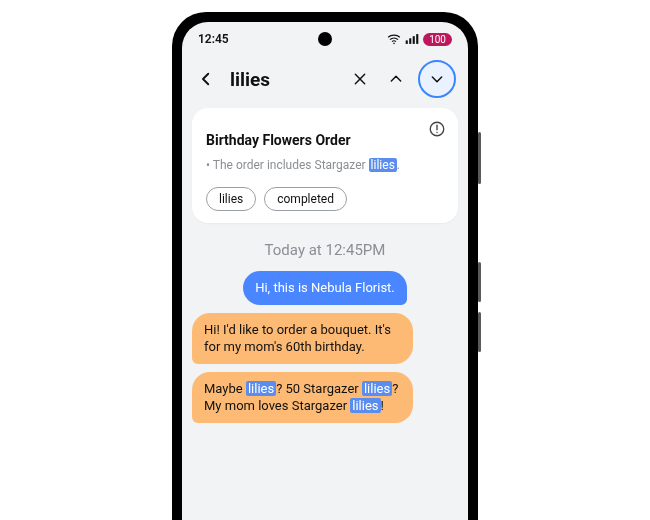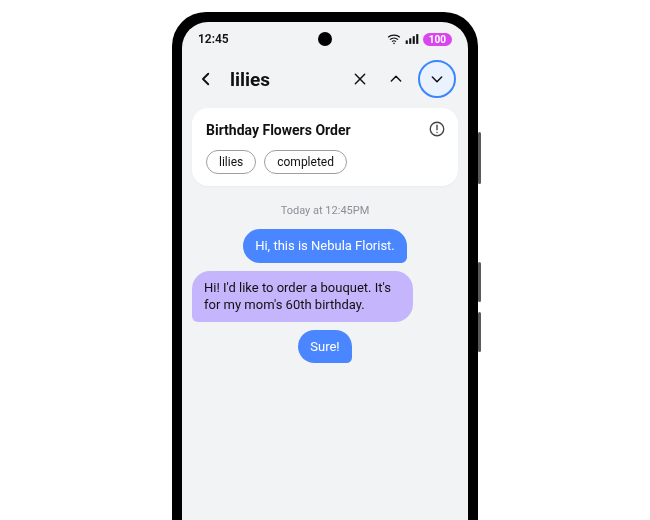--- a/index.html
+++ b/index.html
@@ -71,26 +71,26 @@
     font-weight: 600;
     color: #111;
     box-sizing: border-box;
   }
   .status-right {
     display: flex;
     align-items: center;
     gap: 4px;
   }
   .batt-pill {
-    background: #d946ef;
+    background: #be185d;
     color: #fff;
     border-radius: 10px;
     padding: 1px 6px;
     font-size: 10px;
-    font-weight: 700;
+    font-weight: 400;
   }
   
   .header {
     display: flex;
     align-items: center;
     gap: 8px;
     padding: 8px 12px 10px 10px;
   }
   .icon-slot {
     width: 28px;
@@ -114,21 +114,21 @@
     background: #eaf2ff;
     display: flex;
     align-items: center;
     justify-content: center;
   }
   
   .card {
     margin: 0 10px;
     background: #fff;
     border-radius: 16px;
-    padding: 14px 14px 12px 14px;
+    padding: 24px 14px 12px 14px;
     box-shadow: 0 1px 2px rgba(0,0,0,.04);
     position: relative;
   }
   .card-title {
     font-size: 14px;
     font-weight: 700;
     color: #111;
     margin-bottom: 8px;
   }
   .alert-icon {
@@ -168,21 +168,21 @@
   .chat {
     flex: 1;
     padding: 0 10px;
     display: flex;
     flex-direction: column;
     gap: 8px;
     margin-top: 8px;
   }
   .datestamp {
     text-align: center;
-    font-size: 11px;
+    font-size: 15px;
     color: #8b8f94;
     margin: 10px 0 4px 0;
   }
   .row {
     display: flex;
   }
   .row.out { justify-content: center; }
   .row.in { justify-content: flex-start; }
   .bubble {
     max-width: 74%;
@@ -190,21 +190,21 @@
     border-radius: 18px;
     font-size: 13px;
     line-height: 1.35;
   }
   .bubble.out {
     background: #4a86ff;
     color: #fff;
     border-bottom-right-radius: 6px;
   }
   .bubble.in {
-    background: #c4b5fd;
+    background: #fdba74;
     color: #111;
     border-bottom-left-radius: 6px;
   }
   svg { display: block; }
 </style>
 </head>
 <body>
 
 <div class="stage">
   <div class="phone">
@@ -265,39 +265,40 @@
       <div class="card">
         <div class="alert-icon">
           <svg width="18" height="18" viewBox="0 0 24 24" fill="none" stroke="#444" stroke-width="1.8">
             <circle cx="12" cy="12" r="9"></circle>
             <line x1="12" y1="7" x2="12" y2="13" stroke-linecap="round"></line>
             <circle cx="12" cy="16.5" r="1" fill="#444" stroke="none"></circle>
           </svg>
         </div>
         <div class="card-title">Birthday Flowers Order</div>
         <div class="bullets">
+          <div class="bullet-row"><span>The order includes Stargazer </span><span class="hl">lilies</span><span>.</span></div>
         </div>
         <div class="tags">
           <span class="tag">lilies</span>
           <span class="tag">completed</span>
         </div>
       </div>
 
       <div class="chat">
         <div class="datestamp">Today at 12:45PM</div>
 
         <div class="row out">
           <div class="bubble out">Hi, this is Nebula Florist.</div>
         </div>
 
         <div class="row in">
           <div class="bubble in">Hi! I'd like to order a bouquet. It's for my mom's 60th birthday.</div>
         </div>
 
-        <div class="row out">
-          <div class="bubble out">Sure!</div>
-        </div>
-
+
+        <div class="row in">
+          <div class="bubble in"><span>Maybe </span><span class="hl">lilies</span><span>? 50 Stargazer </span><span class="hl">lilies</span><span>? My mom loves Stargazer </span><span class="hl">lilies</span><span>!</span></div>
+        </div>
       </div>
 
     </div>
   </div>
 </div>
 
 </body></html>

